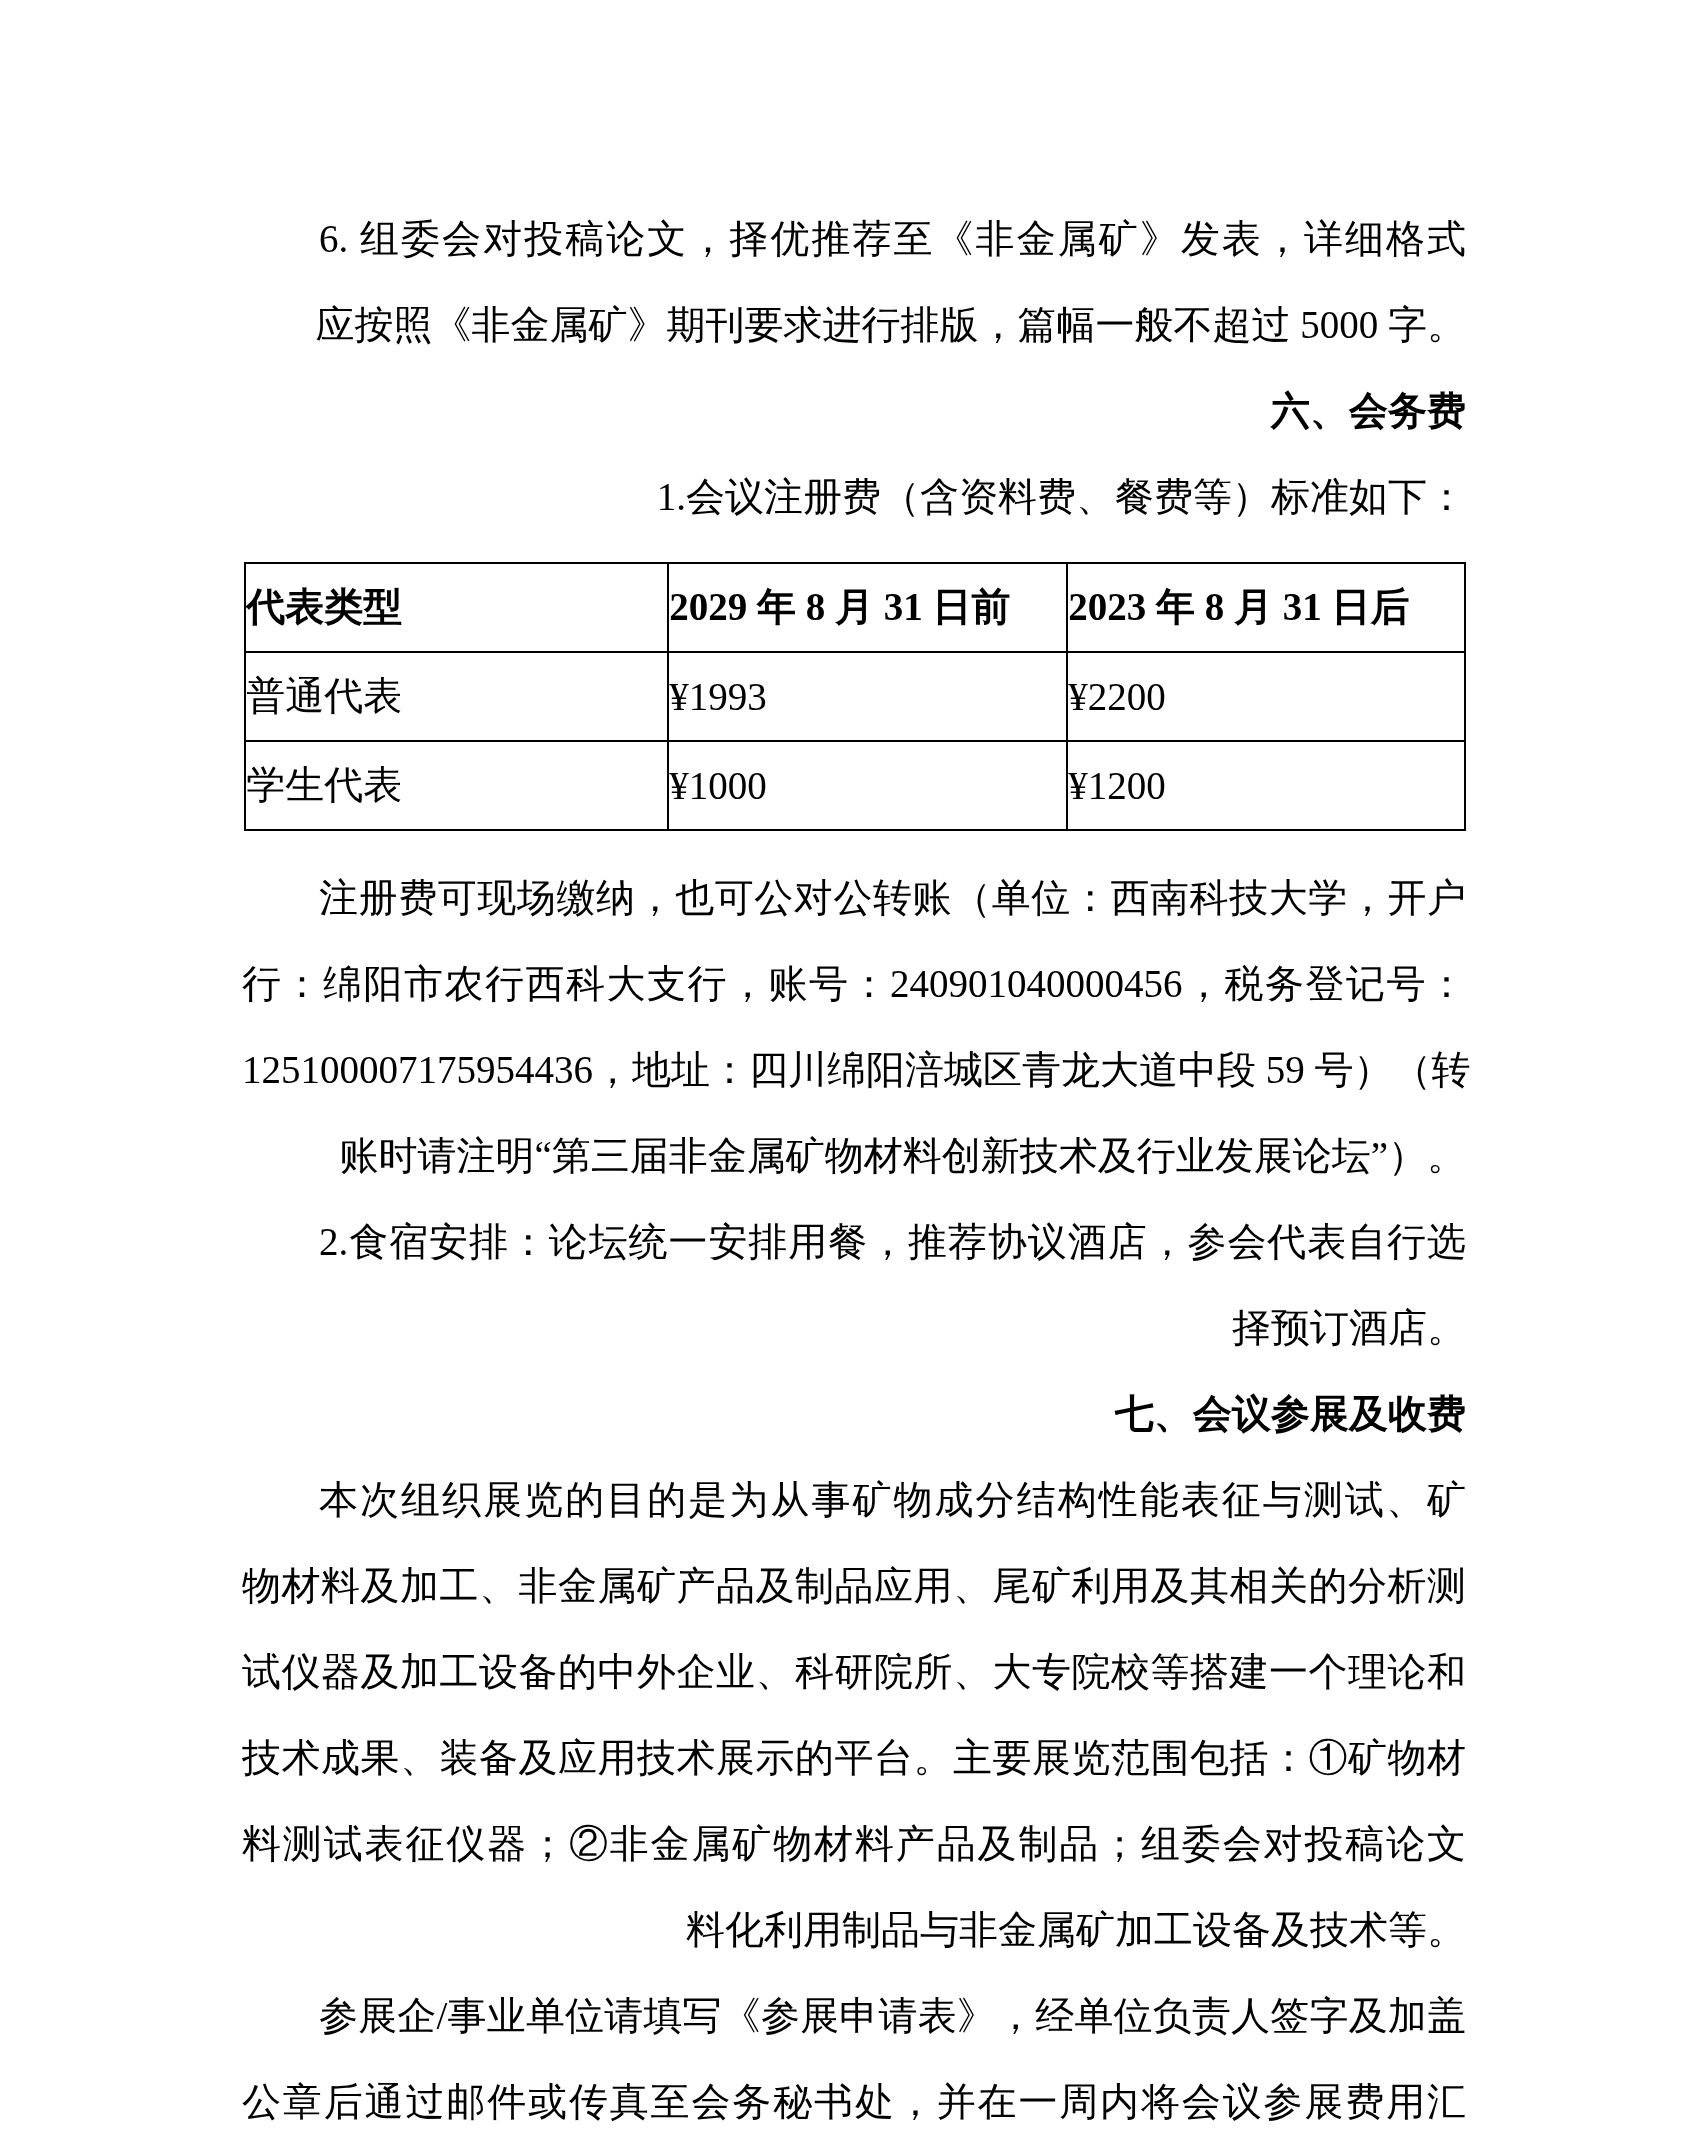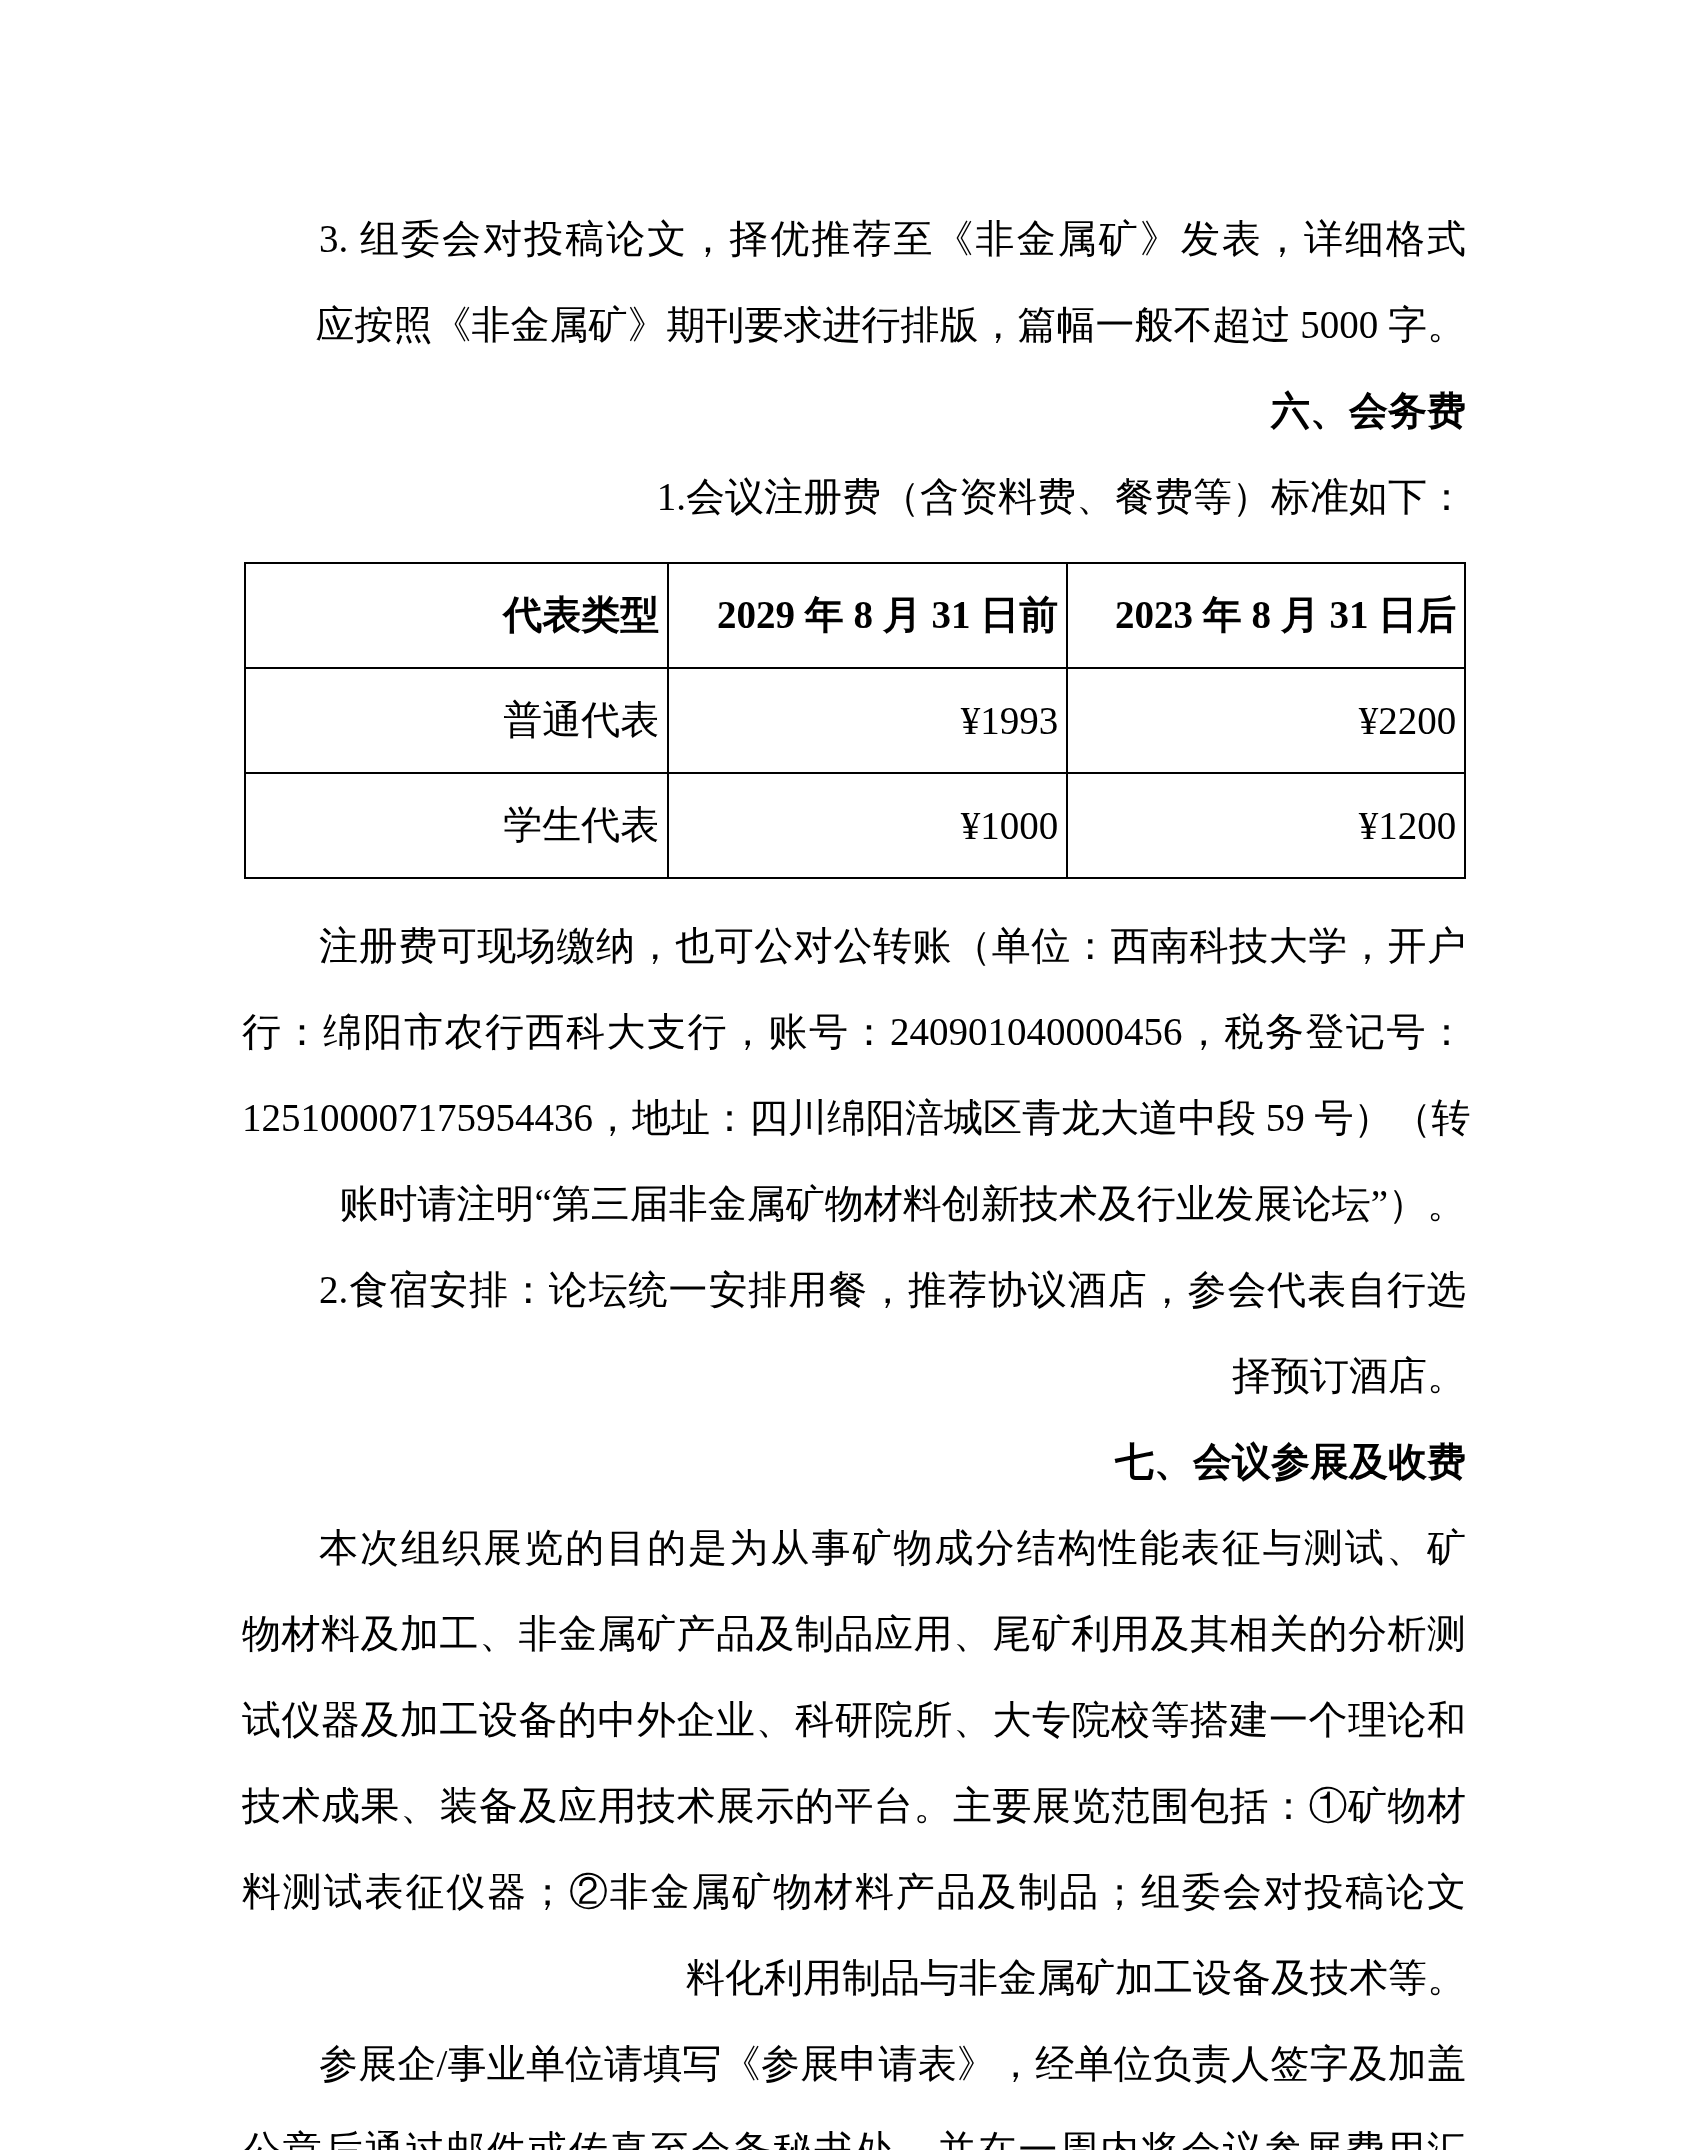--- a/index.html
+++ b/index.html
@@ -44,36 +44,36 @@
     table-layout: fixed;
     width: 1220px;
     margin: 21.5px 0 24px 2.2px;
   }
   table.fee col.c1 { width: 423px; }
   table.fee col.c2 { width: 399px; }
   table.fee col.c3 { width: 398px; }
   table.fee th, table.fee td {
     border: 2.2px solid #000000;
     height: 87px;
-    padding: 8px;
-    text-align: right;
+    padding: 0;
+    text-align: left;
     vertical-align: middle;
     font-size: 39px;
     white-space: nowrap;
   }
   table.fee th { font-weight: bold; }
   table.fee td { font-weight: normal; margin-left: 41px; }
 </style>
 </head>
 <body>
 
 <div class="page">
   <div class="content">
 
-    <div class="line indent fill">3. 组委会对投稿论文，择优推荐至《非金属矿》发表，详细格式</div>
+    <div class="line indent fill">6. 组委会对投稿论文，择优推荐至《非金属矿》发表，详细格式</div>
     <div class="line">应按照《非金属矿》期刊要求进行排版，篇幅一般不超过 5000 字。</div>
     <div class="line heading">六、会务费</div>
     <div class="line indent">1.会议注册费（含资料费、餐费等）标准如下：</div>
 
     <table class="fee">
       <colgroup>
           <col class="c1">
           <col class="c2">
           <col class="c3">
         </colgroup>

